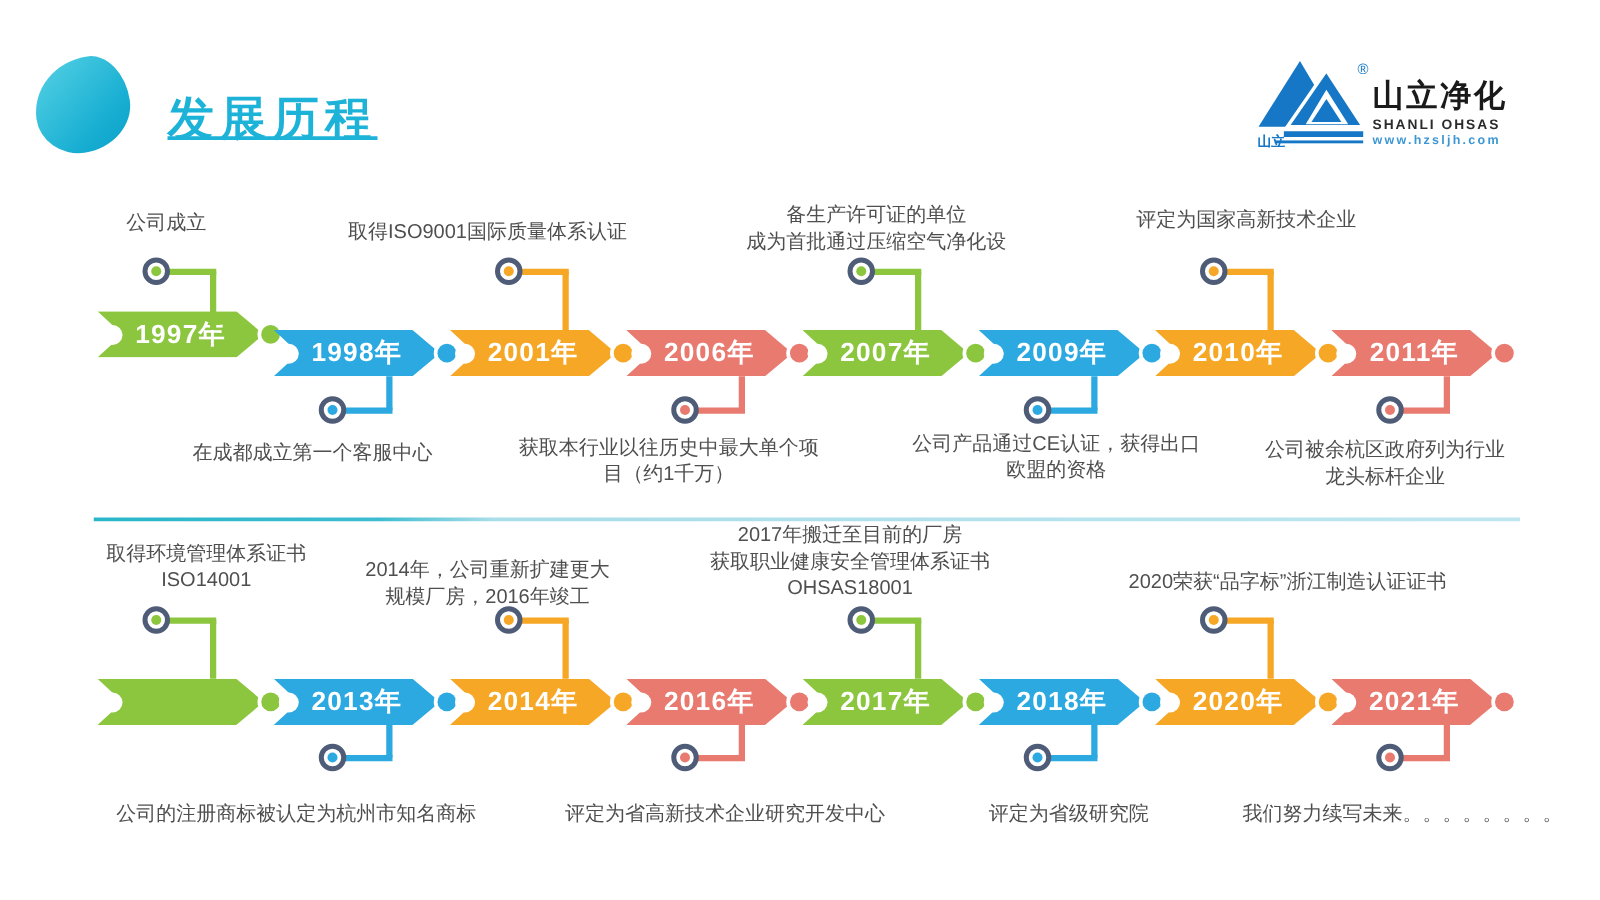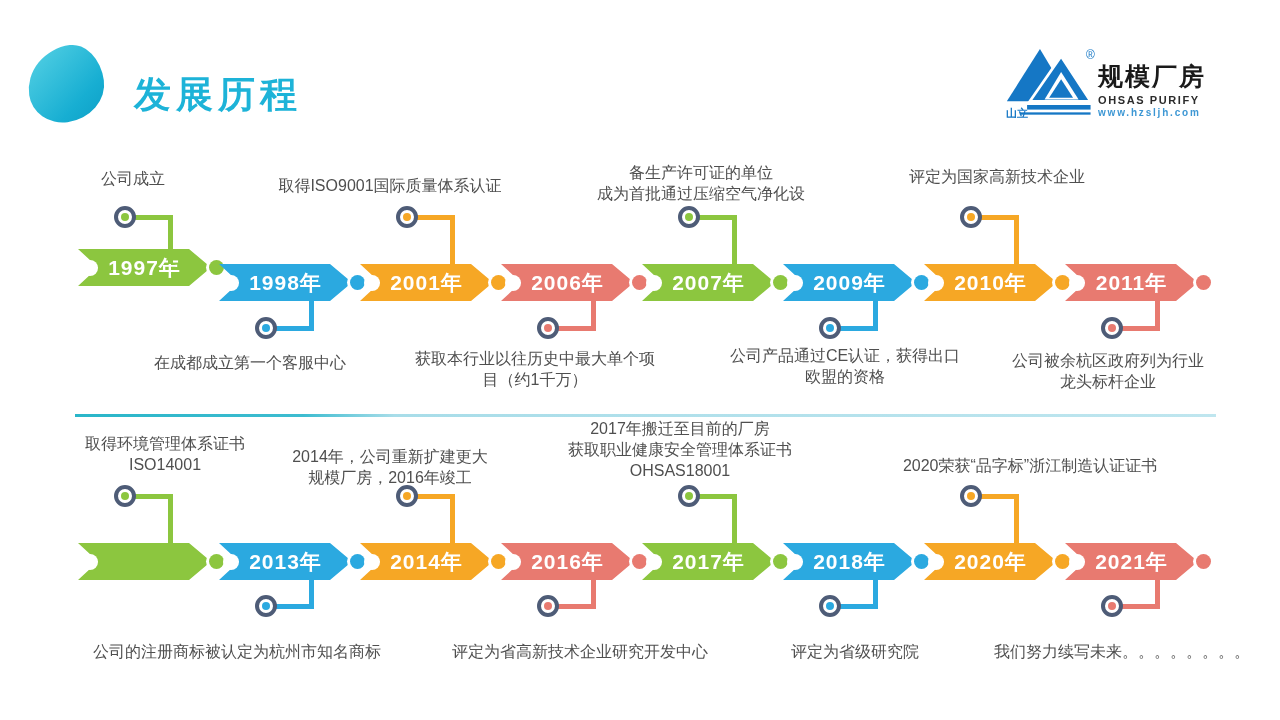--- a/index.html
+++ b/index.html
@@ -3,21 +3,21 @@
 <meta charset="utf-8">
 <style>
   html,body{margin:0;padding:0;background:#e9e9e9;}
   .slide{position:relative;width:1280px;height:720px;background:#ffffff;overflow:hidden;
          font-family:"Liberation Sans","DejaVu Sans",sans-serif;}
   
   .blob{position:absolute;left:28px;top:46px;width:76px;height:76px;
         background:linear-gradient(140deg,#4ecde2 10%,#17aed2 70%,#0d9fc6 100%);
         border-radius:62% 38% 55% 45% / 58% 52% 48% 42%;transform:rotate(-8deg);}
   .page-title{position:absolute;left:134px;top:70px;font-size:37px;font-weight:bold;
-        letter-spacing:5px;color:#1db3d8;}
+        letter-spacing:5px;color:#1db3d8;text-decoration:underline;}
   .logo{position:absolute;left:1005px;top:46px;width:230px;height:70px;}
   .logo svg{position:absolute;left:0;top:0;}
   .logo-text{position:absolute;left:93px;top:14px;width:140px;}
   .logo-cn{font-size:25px;font-weight:bold;color:#1a1a1a;letter-spacing:2px;white-space:nowrap;}
   .logo-en{font-size:11px;font-weight:bold;color:#2b2b2b;letter-spacing:1.6px;margin-top:1px;white-space:nowrap;}
   .logo-url{font-size:10px;font-weight:bold;color:#3d97d4;letter-spacing:1.8px;margin-top:1px;white-space:nowrap;}
   
   .divider{position:absolute;left:75px;top:414px;width:1141px;height:3px;
         background:linear-gradient(to right,#2ab6c9 0%,#3dbcd0 20%,#a8dde9 28%,#bfe6ef 100%);}
   
@@ -48,22 +48,22 @@
       <polygon points="38,3 2,60 72,60" fill="#1577c5"></polygon>
       <polygon points="61,11 27,60 93,60" fill="#1577c5" stroke="#ffffff" stroke-width="3"></polygon>
       <polygon points="61,28 43,58 80,58" fill="#ffffff"></polygon>
       <polygon points="61,36 48,56 74,56" fill="#1577c5"></polygon>
       <rect x="24" y="64" width="69" height="5" fill="#1577c5"></rect>
       <rect x="16" y="72" width="77" height="2.5" fill="#1577c5"></rect>
       <text x="1" y="77" font-size="12" font-weight="bold" fill="#1577c5">山立</text>
       <text x="88" y="14" font-size="13" fill="#1577c5">®</text>
     </svg>
     <div class="logo-text">
-      <div class="logo-cn">规模厂房</div>
-      <div class="logo-en">OHSAS PURIFY</div>
+      <div class="logo-cn">山立净化</div>
+      <div class="logo-en">SHANLI OHSAS</div>
       <div class="logo-url">www.hzsljh.com</div>
     </div>
   </div>
 
   <div id="timeline">
       <div class="seg" style="left: 78px; top: 249px; color: rgb(140, 198, 63);">
         <div class="seg-body"></div>
         <div class="socket"></div>
         <div class="ball"></div>
         <div class="year">1997年</div>

